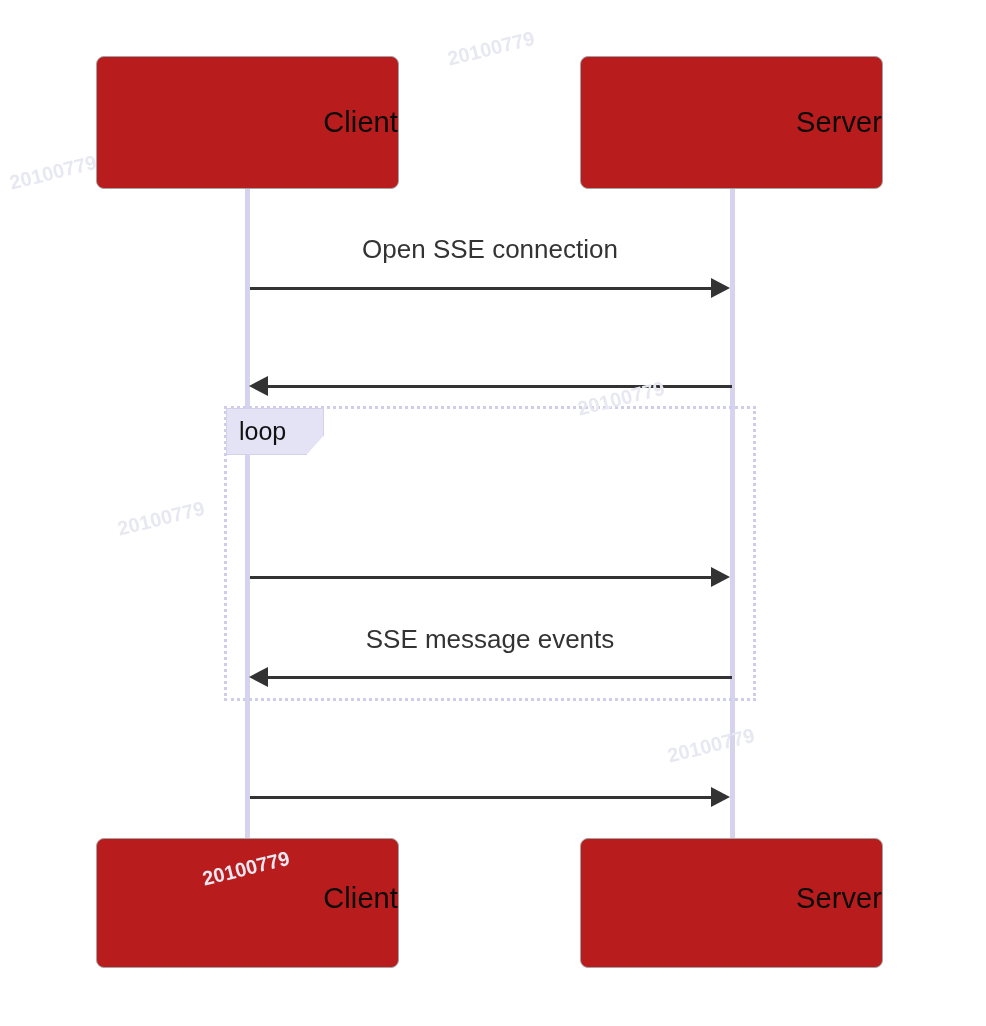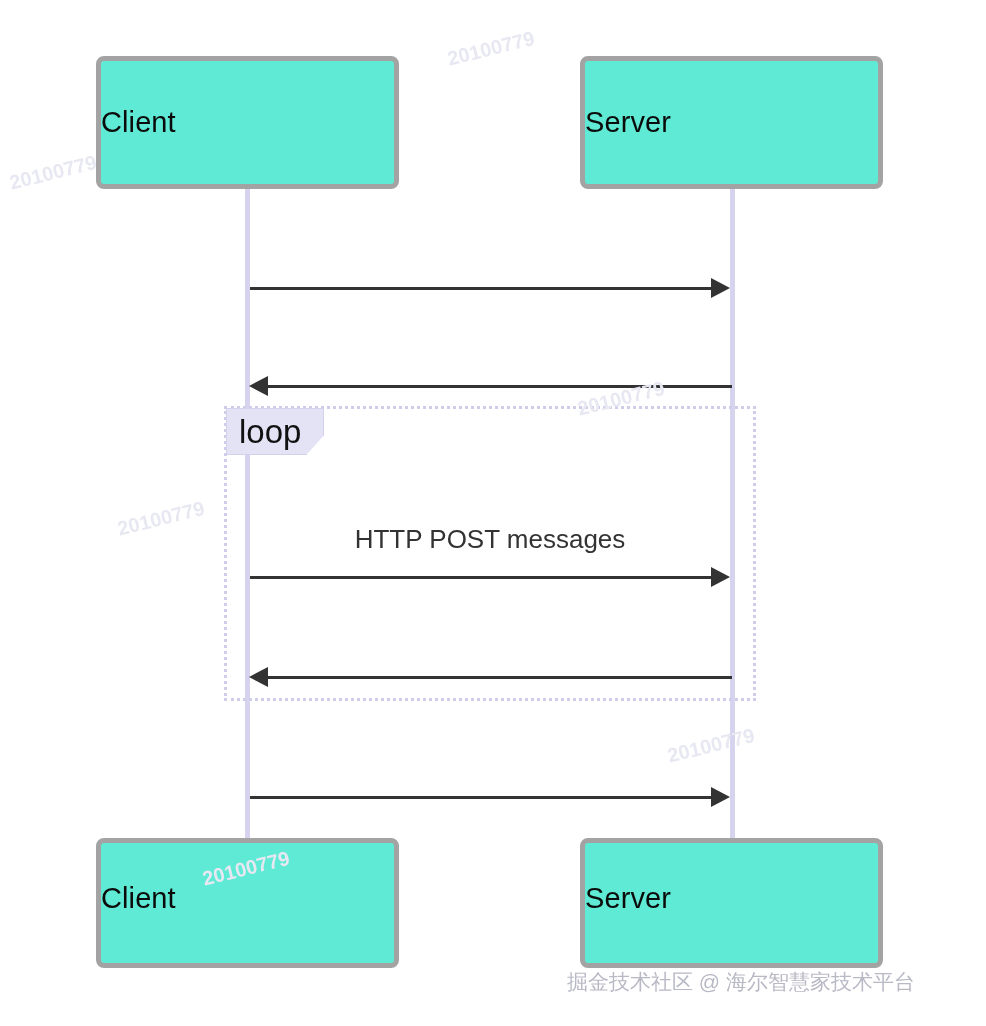--- a/index.html
+++ b/index.html
@@ -14,27 +14,27 @@
     position: relative;
     width: 986px;
     height: 1026px;
     background: #ffffff;
     overflow: hidden;
   }
 
   
   .participant-box {
     position: absolute;
-    background: #5eead4;
-    border: 5px solid #a3a3a3;
+    background: #b91c1c;
+    border: 1px solid #a3a3a3;
     border-radius: 8px;
     box-sizing: border-box;
     display: flex;
     align-items: center;
-    justify-content: flex-start;
+    justify-content: flex-end;
   }
   .participant-label {
     font-size: 29px;
     color: #0b0b0b;
     line-height: 1;
     letter-spacing: 0.1px;
   }
   .participant-box.bottom .participant-label {
     position: relative;
     top: -5px;
@@ -87,21 +87,21 @@
     background: #e4e3f6;
     border: 1px solid #d3d1ec;
     box-sizing: border-box;
     display: flex;
     align-items: center;
     padding-left: 12px;
     
     clip-path: polygon(0 0, 100% 0, 100% 58%, 82% 100%, 0 100%);
   }
   .fragment-tab-label {
-    font-size: 33px;
+    font-size: 25px;
     color: #111111;
     line-height: 1;
   }
   .fragment-title {
     position: absolute;
     font-size: 26px;
     color: #0c0c0c;
     white-space: nowrap;
     line-height: 1;
   }
@@ -136,37 +136,38 @@
   <div class="lifeline" style="left:730px; top:188px; height:655px;"></div>
 
   <div class="participant-box top" style="left:96px; top:56px; width:303px; height:133px;">
     <span class="participant-label">Client</span>
   </div>
 
   <div class="participant-box top" style="left:580px; top:56px; width:303px; height:133px;">
     <span class="participant-label">Server</span>
   </div>
 
+  <div class="msg-label" style="left:247px; top:236px; width:486px;">Open SSE connection</div>
   <div class="msg-line" style="left:250px; top:287px; width:462px;"></div>
   <div class="arrowhead right" style="left:711px; top:278px;"></div>
 
   <div class="msg-line" style="left:268px; top:385px; width:464px;"></div>
   <div class="arrowhead left" style="left:249px; top:376px;"></div>
 
   <div class="fragment" style="left:224px; top:406px; width:532px; height:295px;"></div>
 
   <div class="fragment-tab" style="left:226px; top:408px; width:98px; height:47px;">
     <span class="fragment-tab-label">loop</span>
   </div>
 
 
-  <div class="msg-label" style="left:247px; top:526px; width:486px;">HTTP POST messages</div>
   <div class="msg-line" style="left:250px; top:576px; width:462px;"></div>
   <div class="arrowhead right" style="left:711px; top:567px;"></div>
 
+  <div class="msg-label" style="left:247px; top:626px; width:486px;">SSE message events</div>
   <div class="msg-line" style="left:268px; top:676px; width:464px;"></div>
   <div class="arrowhead left" style="left:249px; top:667px;"></div>
 
   <div class="msg-line" style="left:250px; top:796px; width:462px;"></div>
   <div class="arrowhead right" style="left:711px; top:787px;"></div>
 
   <div class="participant-box bottom" style="left:96px; top:838px; width:303px; height:130px;">
     <span class="participant-label">Client</span>
   </div>
 
@@ -174,15 +175,14 @@
     <span class="participant-label">Server</span>
   </div>
 
   <div class="wm-diag" style="left:448px; top:48px;">20100779</div>
   <div class="wm-diag" style="left:10px; top:172px;">20100779</div>
   <div class="wm-diag" style="left:578px; top:398px;">20100779</div>
   <div class="wm-diag" style="left:118px; top:518px;">20100779</div>
   <div class="wm-diag" style="left:668px; top:745px;">20100779</div>
   <div class="wm-diag" style="left:203px; top:868px;">20100779</div>
 
-  <div class="wm-bottom" style="left:567px; top:968px;">掘金技术社区 @ 海尔智慧家技术平台</div>
 
 </div>
 
 </body></html>

